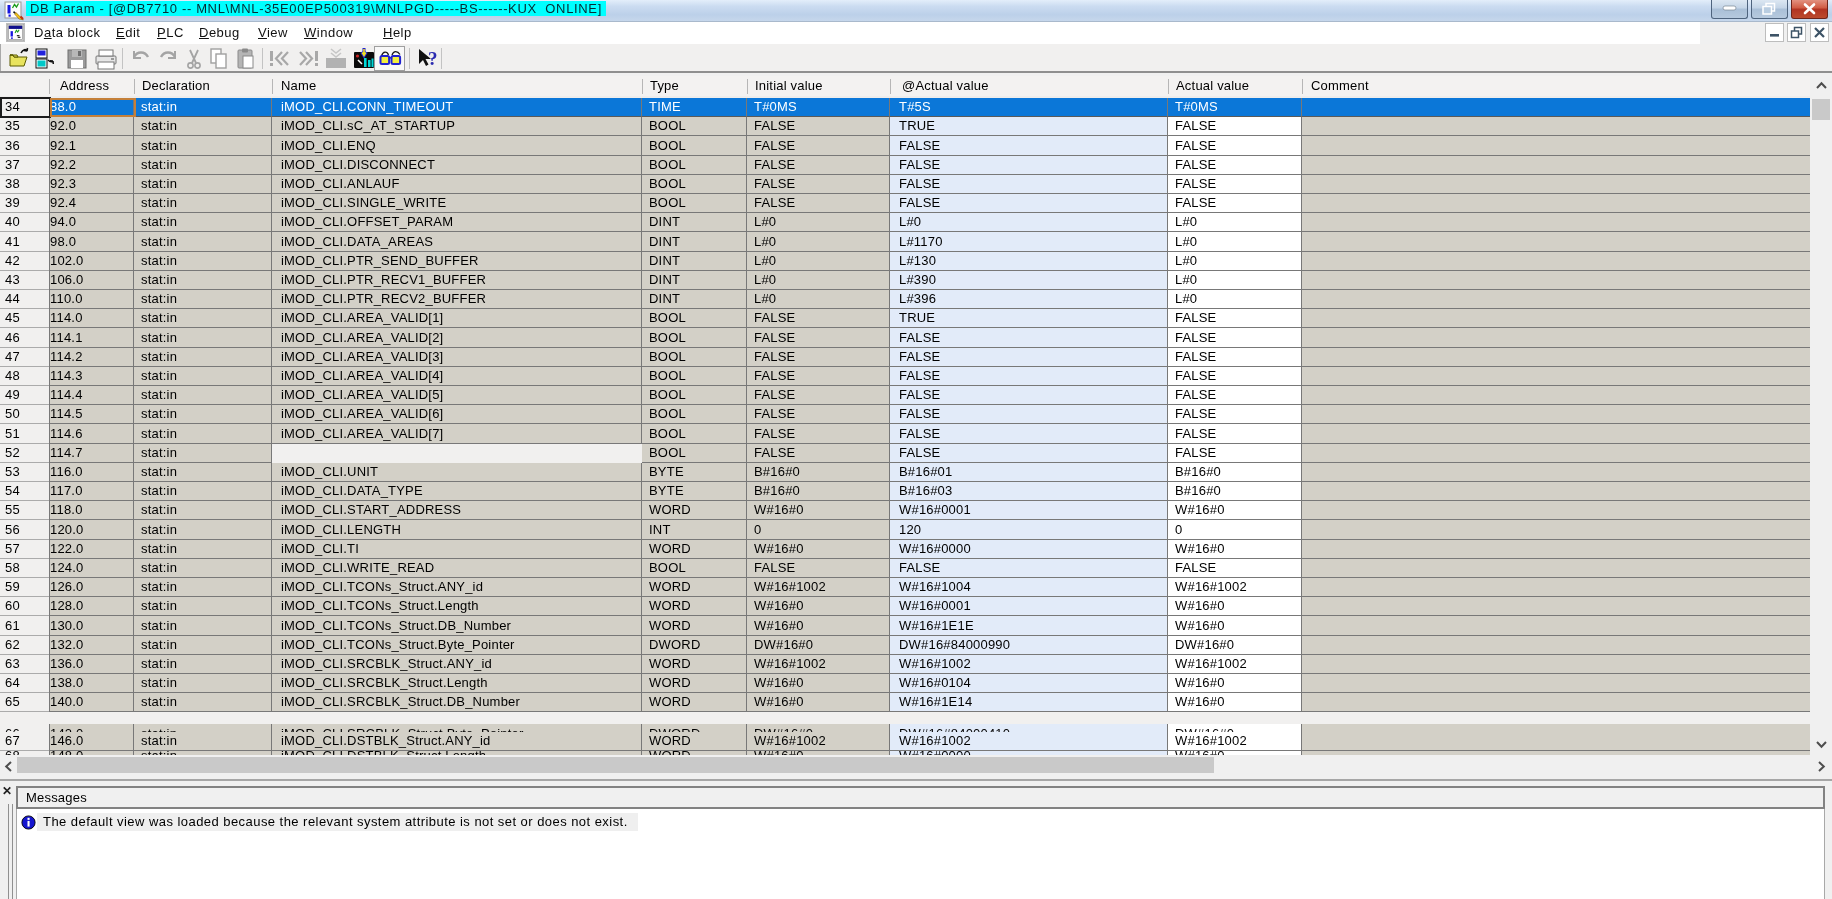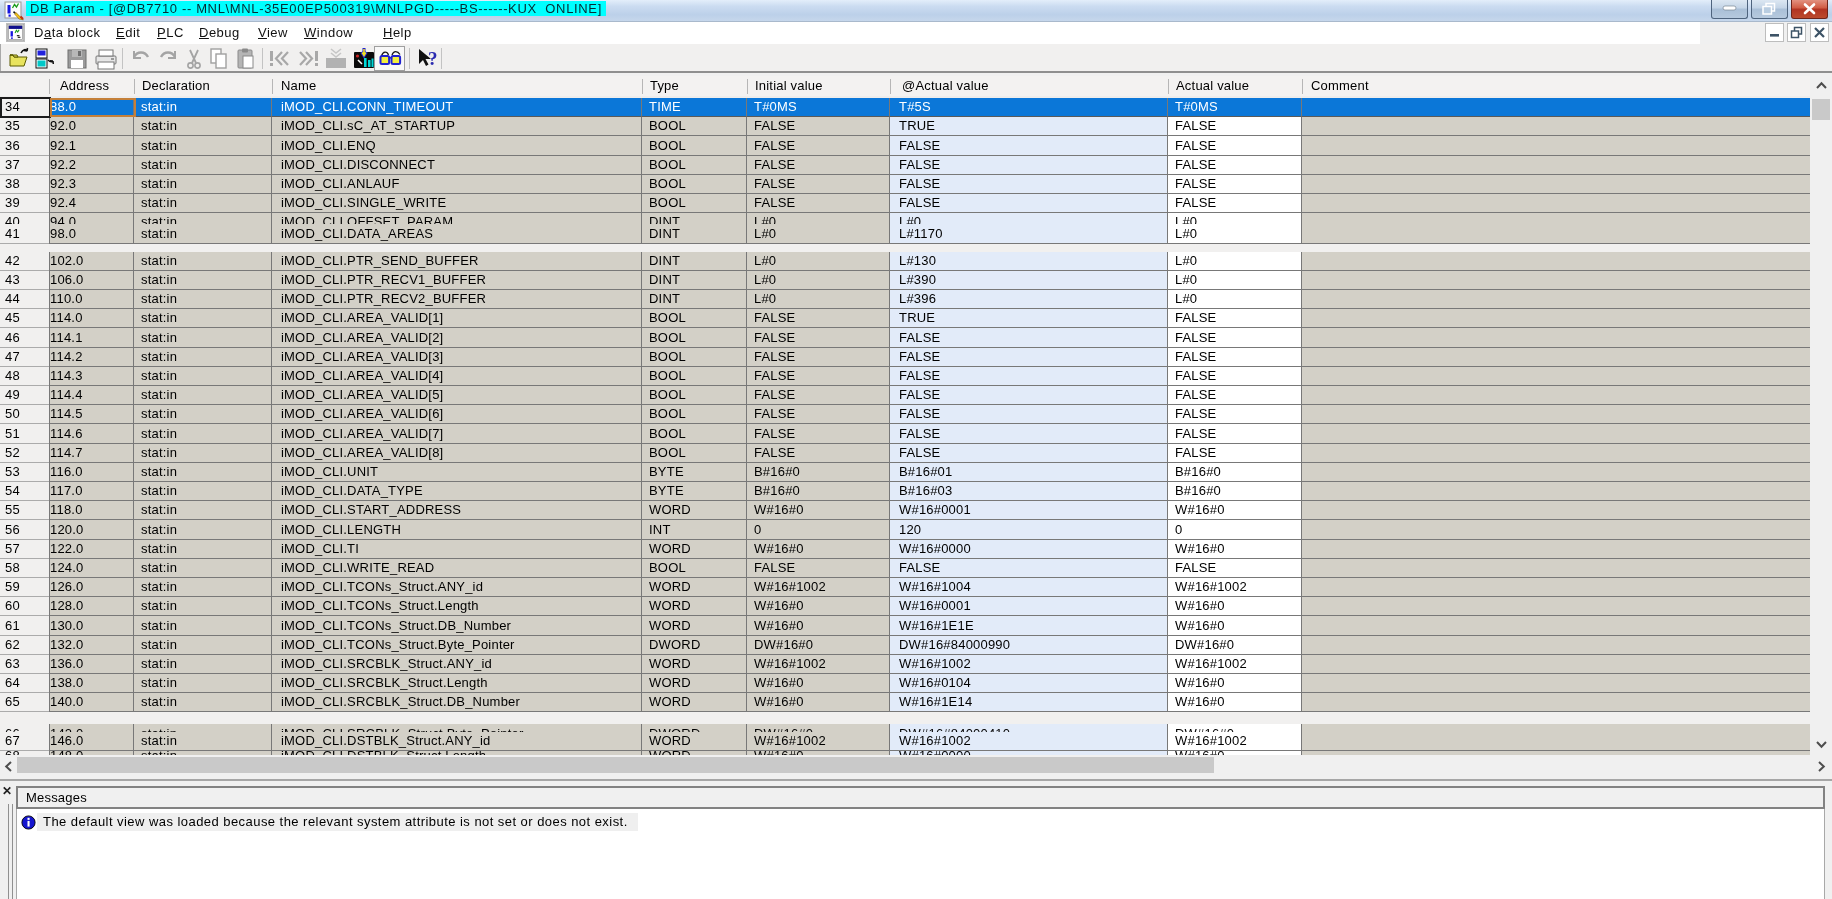--- a/index.html
+++ b/index.html
@@ -308,21 +308,21 @@
         <div class="gut">40</div>
         <div class="cell ca">94.0</div>
         <div class="cell cd">stat:in</div>
         <div class="cell cn">iMOD_CLI.OFFSET_PARAM</div>
         <div class="cell ct">DINT</div>
         <div class="cell ci">L#0</div>
         <div class="cell cq">L#0</div>
         <div class="cell cv">L#0</div>
         <div class="cell cc"></div>
       </div>
-<div class="row" style="top:148px;height:20px;line-height:19px">
+<div class="row" style="top:156px;height:20px;line-height:19px">
         <div class="gut">41</div>
         <div class="cell ca">98.0</div>
         <div class="cell cd">stat:in</div>
         <div class="cell cn">iMOD_CLI.DATA_AREAS</div>
         <div class="cell ct">DINT</div>
         <div class="cell ci">L#0</div>
         <div class="cell cq">L#1170</div>
         <div class="cell cv">L#0</div>
         <div class="cell cc"></div>
       </div>
@@ -433,21 +433,20 @@
         <div class="cell ct">BOOL</div>
         <div class="cell ci">FALSE</div>
         <div class="cell cq">FALSE</div>
         <div class="cell cv">FALSE</div>
         <div class="cell cc"></div>
       </div>
 <div class="row" style="top:368px;height:19px;line-height:18px">
         <div class="gut">52</div>
         <div class="cell ca">114.7</div>
         <div class="cell cd">stat:in</div>
-        <div class="cell cn">iMOD_CLI.AREA_VALID[8]</div>
         <div class="cell ct">BOOL</div>
         <div class="cell ci">FALSE</div>
         <div class="cell cq">FALSE</div>
         <div class="cell cv">FALSE</div>
         <div class="cell cc"></div>
       </div>
 <div class="row" style="top:387px;height:19px;line-height:18px">
         <div class="gut">53</div>
         <div class="cell ca">116.0</div>
         <div class="cell cd">stat:in</div>

